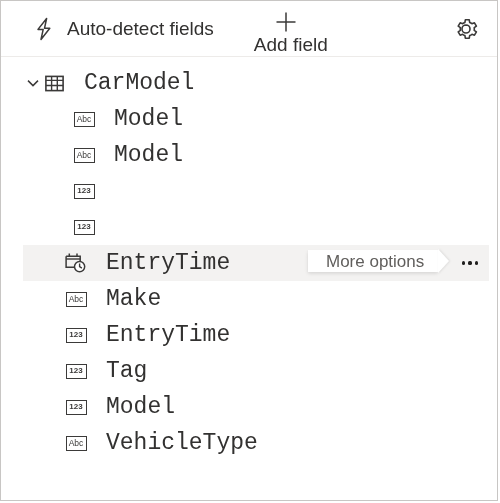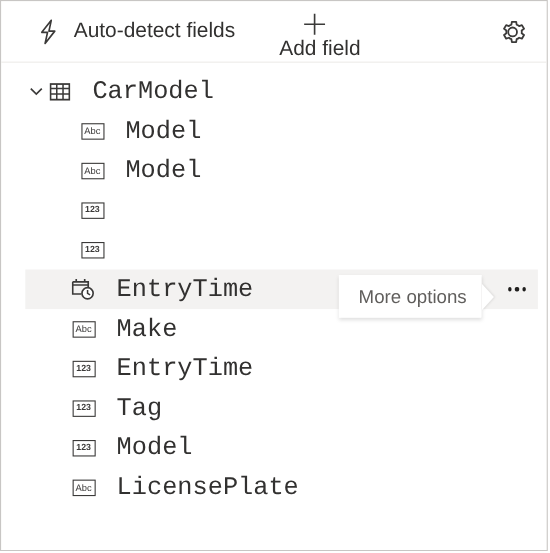--- a/index.html
+++ b/index.html
@@ -171,21 +171,21 @@
     border-radius: 50%;
     background: #201f1e;
     display: block;
   }
 
   
   .tooltip {
     position: absolute;
     left: 285px;
     top: 5px;
-    height: 39px;
+    height: 22px;
     display: flex;
     align-items: center;
     background: #ffffff;
     padding: 0 14px 0 18px;
     box-shadow: 0 1.6px 3.6px rgba(0,0,0,0.13), 0 0.3px 0.9px rgba(0,0,0,0.10);
     box-sizing: border-box;
     z-index: 5;
   }
   .tooltip .tip-text {
     font-size: 17px;
@@ -335,17 +335,17 @@
       <span class="type-icon">
         <span class="boxed">123</span>
       </span>
       <span class="label">Model</span>
     </div>
 
     <div class="row depth1">
       <span class="type-icon">
         <span class="boxed abc">Abc</span>
       </span>
-      <span class="label">LicensePlate</span>
+      <span class="label">VehicleType</span>
     </div>
 
   </div>
 </div>
 
 </body></html>

